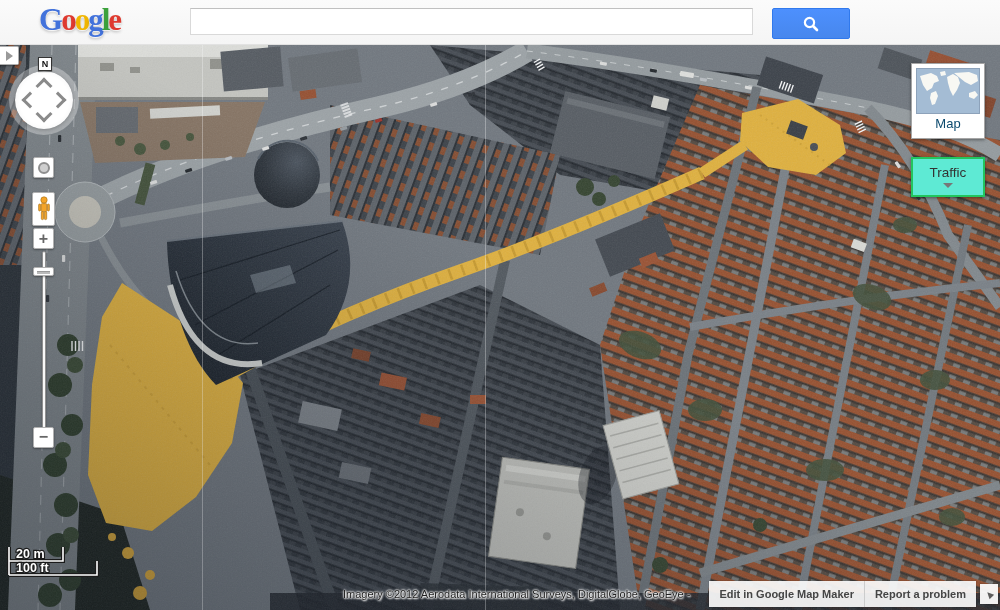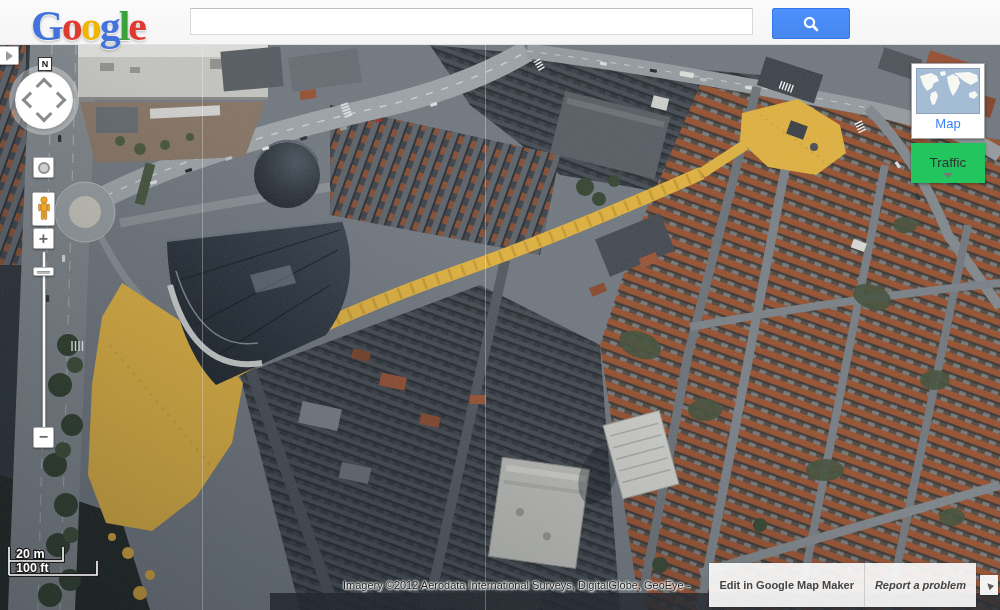--- a/index.html
+++ b/index.html
@@ -1,20 +1,20 @@
 <!DOCTYPE html>
 <html><head>
 <meta charset="utf-8">
 <style>
   html,body{margin:0;padding:0;background:#e8e8e8;}
   #app{position:relative;width:1000px;height:610px;overflow:hidden;font-family:"Liberation Sans",sans-serif;background:#fff;}
 
   
   #header{position:absolute;left:0;top:0;width:1000px;height:44px;background:linear-gradient(#fbfbfb,#f5f5f5);border-bottom:1px solid #e2e2e2;z-index:30;}
-  #logo{position:absolute;left:31px;top:2px;font-family:"Liberation Serif",serif;font-size:42px;font-weight:bold;letter-spacing:-2px;cursor:pointer;text-shadow:0 1px 0 rgba(255,255,255,.7),0 2px 3px rgba(0,0,0,.25);}
+  #logo{position:absolute;left:39px;top:2px;font-family:"Liberation Serif",serif;font-size:31px;font-weight:bold;letter-spacing:-2px;cursor:pointer;text-shadow:0 1px 0 rgba(255,255,255,.7),0 2px 3px rgba(0,0,0,.25);}
   #logo span:nth-child(1){color:#4272db;}
   #logo span:nth-child(2){color:#de3a2f;}
   #logo span:nth-child(3){color:#f0b500;}
   #logo span:nth-child(4){color:#4272db;}
   #logo span:nth-child(5){color:#3ba13b;}
   #logo span:nth-child(6){color:#de3a2f;}
   #search-box{position:absolute;left:190px;top:8px;width:563px;height:27px;border:1px solid #d9d9d9;border-top-color:#c0c0c0;background:#fff;font-size:15px;padding:0 8px;box-sizing:border-box;outline:none;}
   #search-btn{position:absolute;left:772px;top:8px;width:76px;height:29px;border:1px solid #3079ed;border-radius:2px;background:linear-gradient(#4d90fe,#4787ed);display:flex;align-items:center;justify-content:center;cursor:pointer;}
   #signin-btn{position:absolute;left:908px;top:8px;width:80px;height:29px;border:1px solid #d0d0d0;border-radius:2px;background:linear-gradient(#f8f8f8,#f0f0f0);color:#666;font-size:13.5px;display:flex;align-items:center;justify-content:center;cursor:pointer;}
 
@@ -38,37 +38,37 @@
   #pegman-btn{left:32px;top:147px;width:23px;height:34px;cursor:grab;display:flex;align-items:center;justify-content:center;}
   #zoom-in{left:33px;top:183px;width:21px;height:21px;cursor:pointer;color:#666;font-size:16px;font-weight:bold;line-height:19px;text-align:center;}
   #zoom-track{left:42px;top:206px;width:4px;height:178px;background:#f8f8f8;border:1px solid #8f8f8f;border-radius:2px;}
   #zoom-handle{left:33px;top:222px;width:21px;height:9px;cursor:ns-resize;}
   #zoom-handle .bar{height:2px;margin:2.5px 3px;background:#bbb;border-top:1px solid #999;}
   #zoom-out{left:33px;top:382px;width:21px;height:21px;cursor:pointer;color:#666;font-size:16px;font-weight:bold;line-height:18px;text-align:center;}
 
   
   #map-card{position:absolute;left:911px;top:18px;width:74px;height:76px;background:#fff;border:1px solid #a5a5a5;box-shadow:0 1px 3px rgba(0,0,0,.4);cursor:pointer;z-index:10;box-sizing:border-box;}
   #map-card .thumb{display:block;margin:4px auto 0;width:62px;height:44px;border:1px solid #8da2ba;}
-  #map-card .lbl{margin-top:2px;text-align:center;font-size:13px;color:#3b82f6;}
-  #traffic-card{position:absolute;left:911px;top:98px;width:74px;height:40px;background:#22c55e;border:6px solid #22c55e;box-shadow:0 1px 3px rgba(0,0,0,.4);cursor:pointer;z-index:10;box-sizing:border-box;}
+  #map-card .lbl{margin-top:2px;text-align:center;font-size:13px;color:#0c4a6e;}
+  #traffic-card{position:absolute;left:911px;top:112px;width:74px;height:40px;background:#5eead4;border:2px solid #22c55e;box-shadow:0 1px 3px rgba(0,0,0,.4);cursor:pointer;z-index:10;box-sizing:border-box;}
   #traffic-card .lbl{margin-top:6px;text-align:center;font-size:13.5px;color:#333;}
   #traffic-card .caret{width:0;height:0;margin:3px auto 0;border-left:5px solid transparent;border-right:5px solid transparent;border-top:5px solid #777;}
 
   
   #scale-bar{position:absolute;left:4px;top:497px;z-index:8;}
   #scale-bar text{font-family:"Liberation Sans",sans-serif;font-size:12.5px;font-weight:bold;fill:#fff;stroke:#1b1b1b;stroke-width:2.4px;paint-order:stroke;}
   #scale-bar path{stroke:#fff;stroke-width:1.6;fill:none;}
   #scale-bar path.bg{stroke:#1b1b1b;stroke-width:4;}
 
   
   #attribution{position:absolute;right:2px;bottom:3px;display:flex;align-items:center;z-index:12;}
   #imagery-text{font-size:11px;color:#222;margin-right:19px;text-shadow:0 0 2px #fff,0 0 2px #fff,0 0 3px #fff,1px 1px 2px #fff;}
   .chip-strip{display:flex;background:rgba(250,250,250,.93);box-shadow:0 0 1px rgba(0,0,0,.4);}
-  .chip{font-size:11px;font-weight:bold;color:#454545;padding:16px 10px;cursor:pointer;white-space:nowrap;}
-  .chip + .chip{border-left:1px solid #ccc;font-style:italic;}
+  .chip{font-size:11px;font-weight:bold;color:#454545;padding:7px 10px;cursor:pointer;white-space:nowrap;}
+  .chip + .chip{border-left:1px solid #ccc;}
   #corner-btn{margin-left:4px;width:18px;height:20px;background:rgba(252,252,252,.95);box-shadow:0 0 1px rgba(0,0,0,.5);display:flex;align-items:center;justify-content:center;cursor:pointer;}
   #corner-btn .arr{color:#5c5c5c;font-size:11px;transform:rotate(-45deg);line-height:1;}
   .seam{position:absolute;top:0;bottom:0;width:1px;background:rgba(255,255,255,.18);z-index:2;}
 </style>
 </head>
 <body>
 
 <div id="app">
 
   <div id="header">

